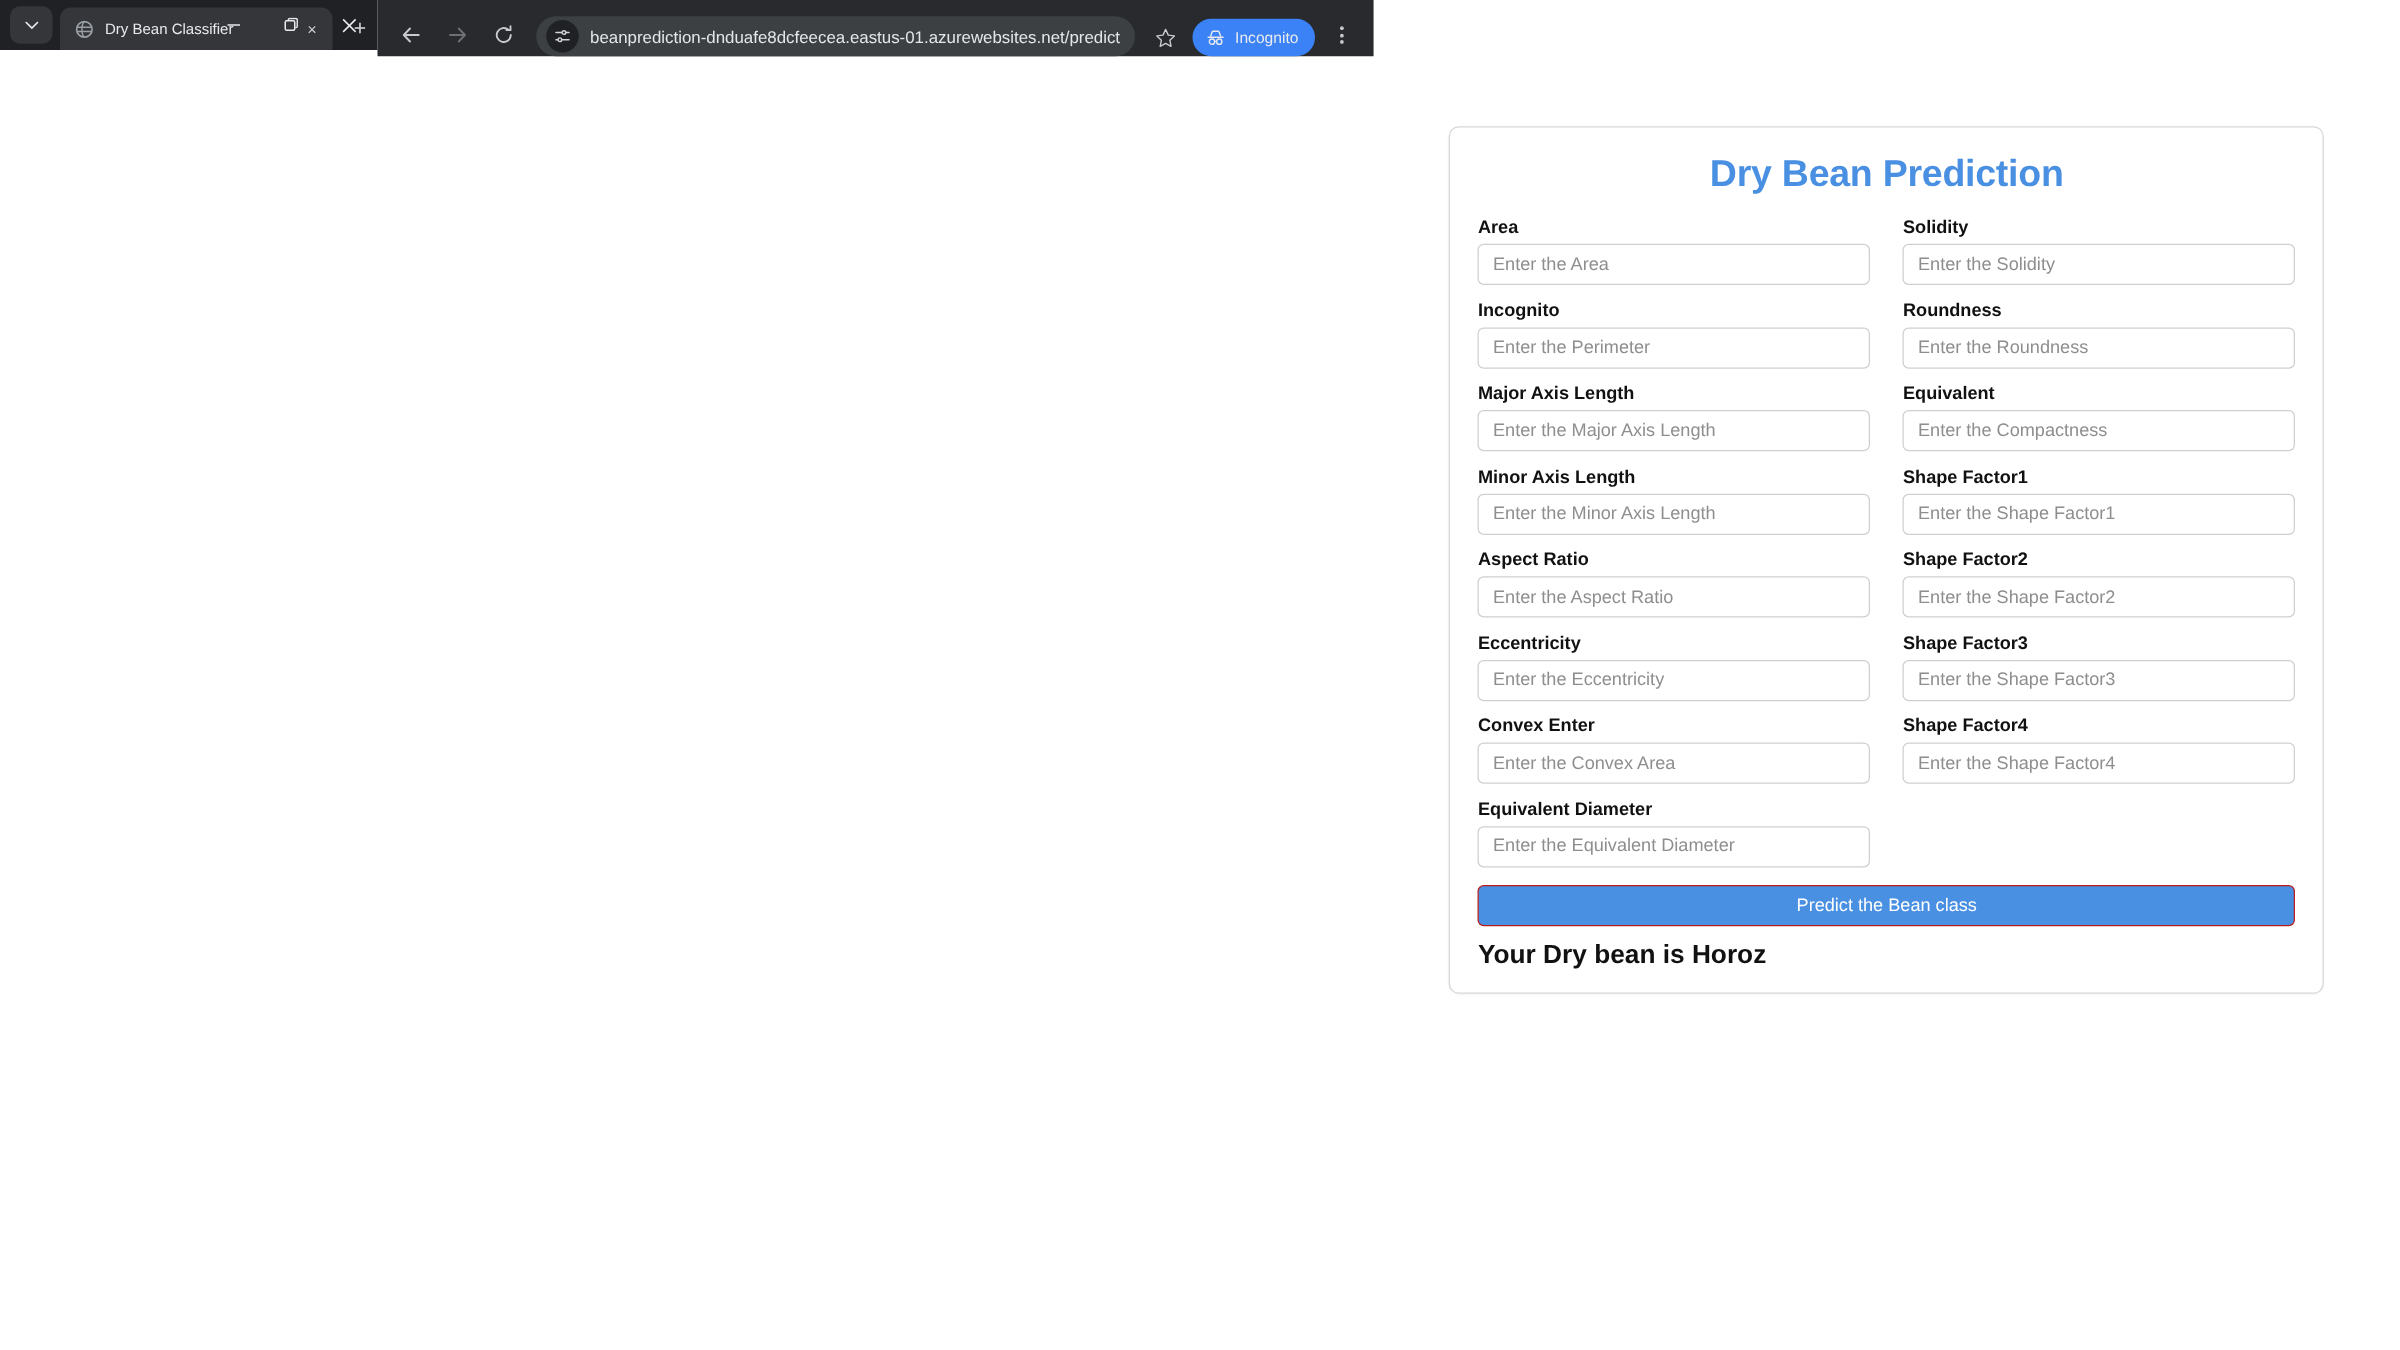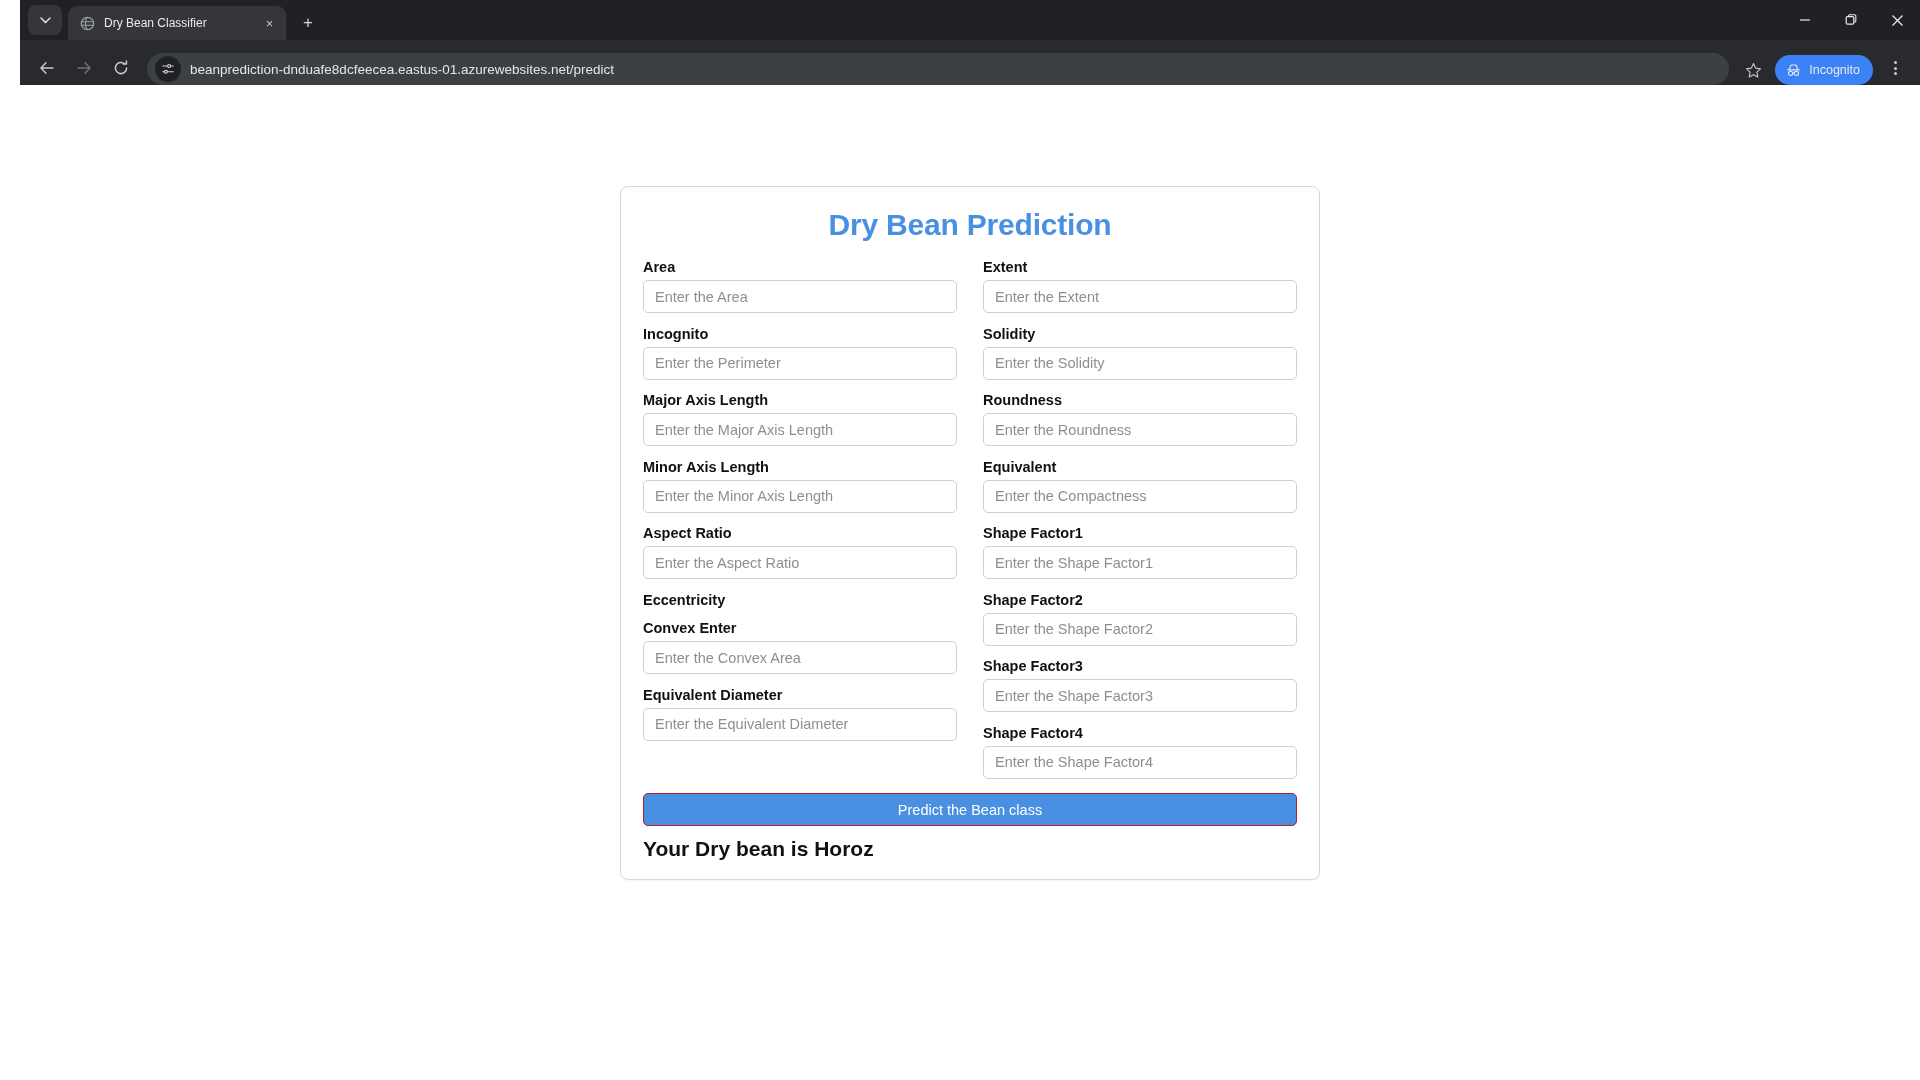--- a/index.html
+++ b/index.html
@@ -4,21 +4,21 @@
 <style>
   * { box-sizing: border-box; margin: 0; padding: 0; }
   html, body {
     width: 1920px; height: 1080px;
     overflow: hidden;
     font-family: "Liberation Sans", sans-serif;
     background: #ffffff;
   }
 
   
-  .browser { width: 1920px; height: 1080px; display: flex; flex-direction: column; padding-left: 20px; }
+  .browser { width: 1920px; height: 1080px; display: flex; flex-direction: row; }
 
   .tabstrip {
     height: 40px; background: #202124;
     display: flex; align-items: flex-end; padding-left: 4px;
     position: relative; flex: 0 0 40px;
   }
   .tab-list-btn {
     width: 34px; height: 30px; margin-bottom: 5px; margin-left: 4px;
     border-radius: 8px; background: #35363a;
     display: flex; align-items: center; justify-content: center;
@@ -265,37 +265,34 @@
           <div class="field">
             <label class="field-label">Minor Axis Length</label>
             <input class="field-input" type="text" placeholder="Enter the Minor Axis Length" style="">
           </div>
           <div class="field">
             <label class="field-label">Aspect Ratio</label>
             <input class="field-input" type="text" placeholder="Enter the Aspect Ratio" style="">
           </div>
           <div class="field">
             <label class="field-label">Eccentricity</label>
+            <input class="field-input" type="text" placeholder="Enter the Eccentricity" style="">
           </div>
           <div class="field">
             <label class="field-label">Convex Enter</label>
             <input class="field-input" type="text" placeholder="Enter the Convex Area" style="">
           </div>
           <div class="field">
             <label class="field-label">Equivalent Diameter</label>
             <input class="field-input" type="text" placeholder="Enter the Equivalent Diameter" style="">
           </div>
         </div>
 
         <div>
           <div class="field">
-            <label class="field-label">Extent</label>
-            <input class="field-input" type="text" placeholder="Enter the Extent" style="">
-          </div>
-          <div class="field">
             <label class="field-label">Solidity</label>
             <input class="field-input" type="text" placeholder="Enter the Solidity" style="">
           </div>
           <div class="field">
             <label class="field-label">Roundness</label>
             <input class="field-input" type="text" placeholder="Enter the Roundness" style="">
           </div>
           <div class="field">
             <label class="field-label">Equivalent</label>
             <input class="field-input" type="text" placeholder="Enter the Compactness" style="">

